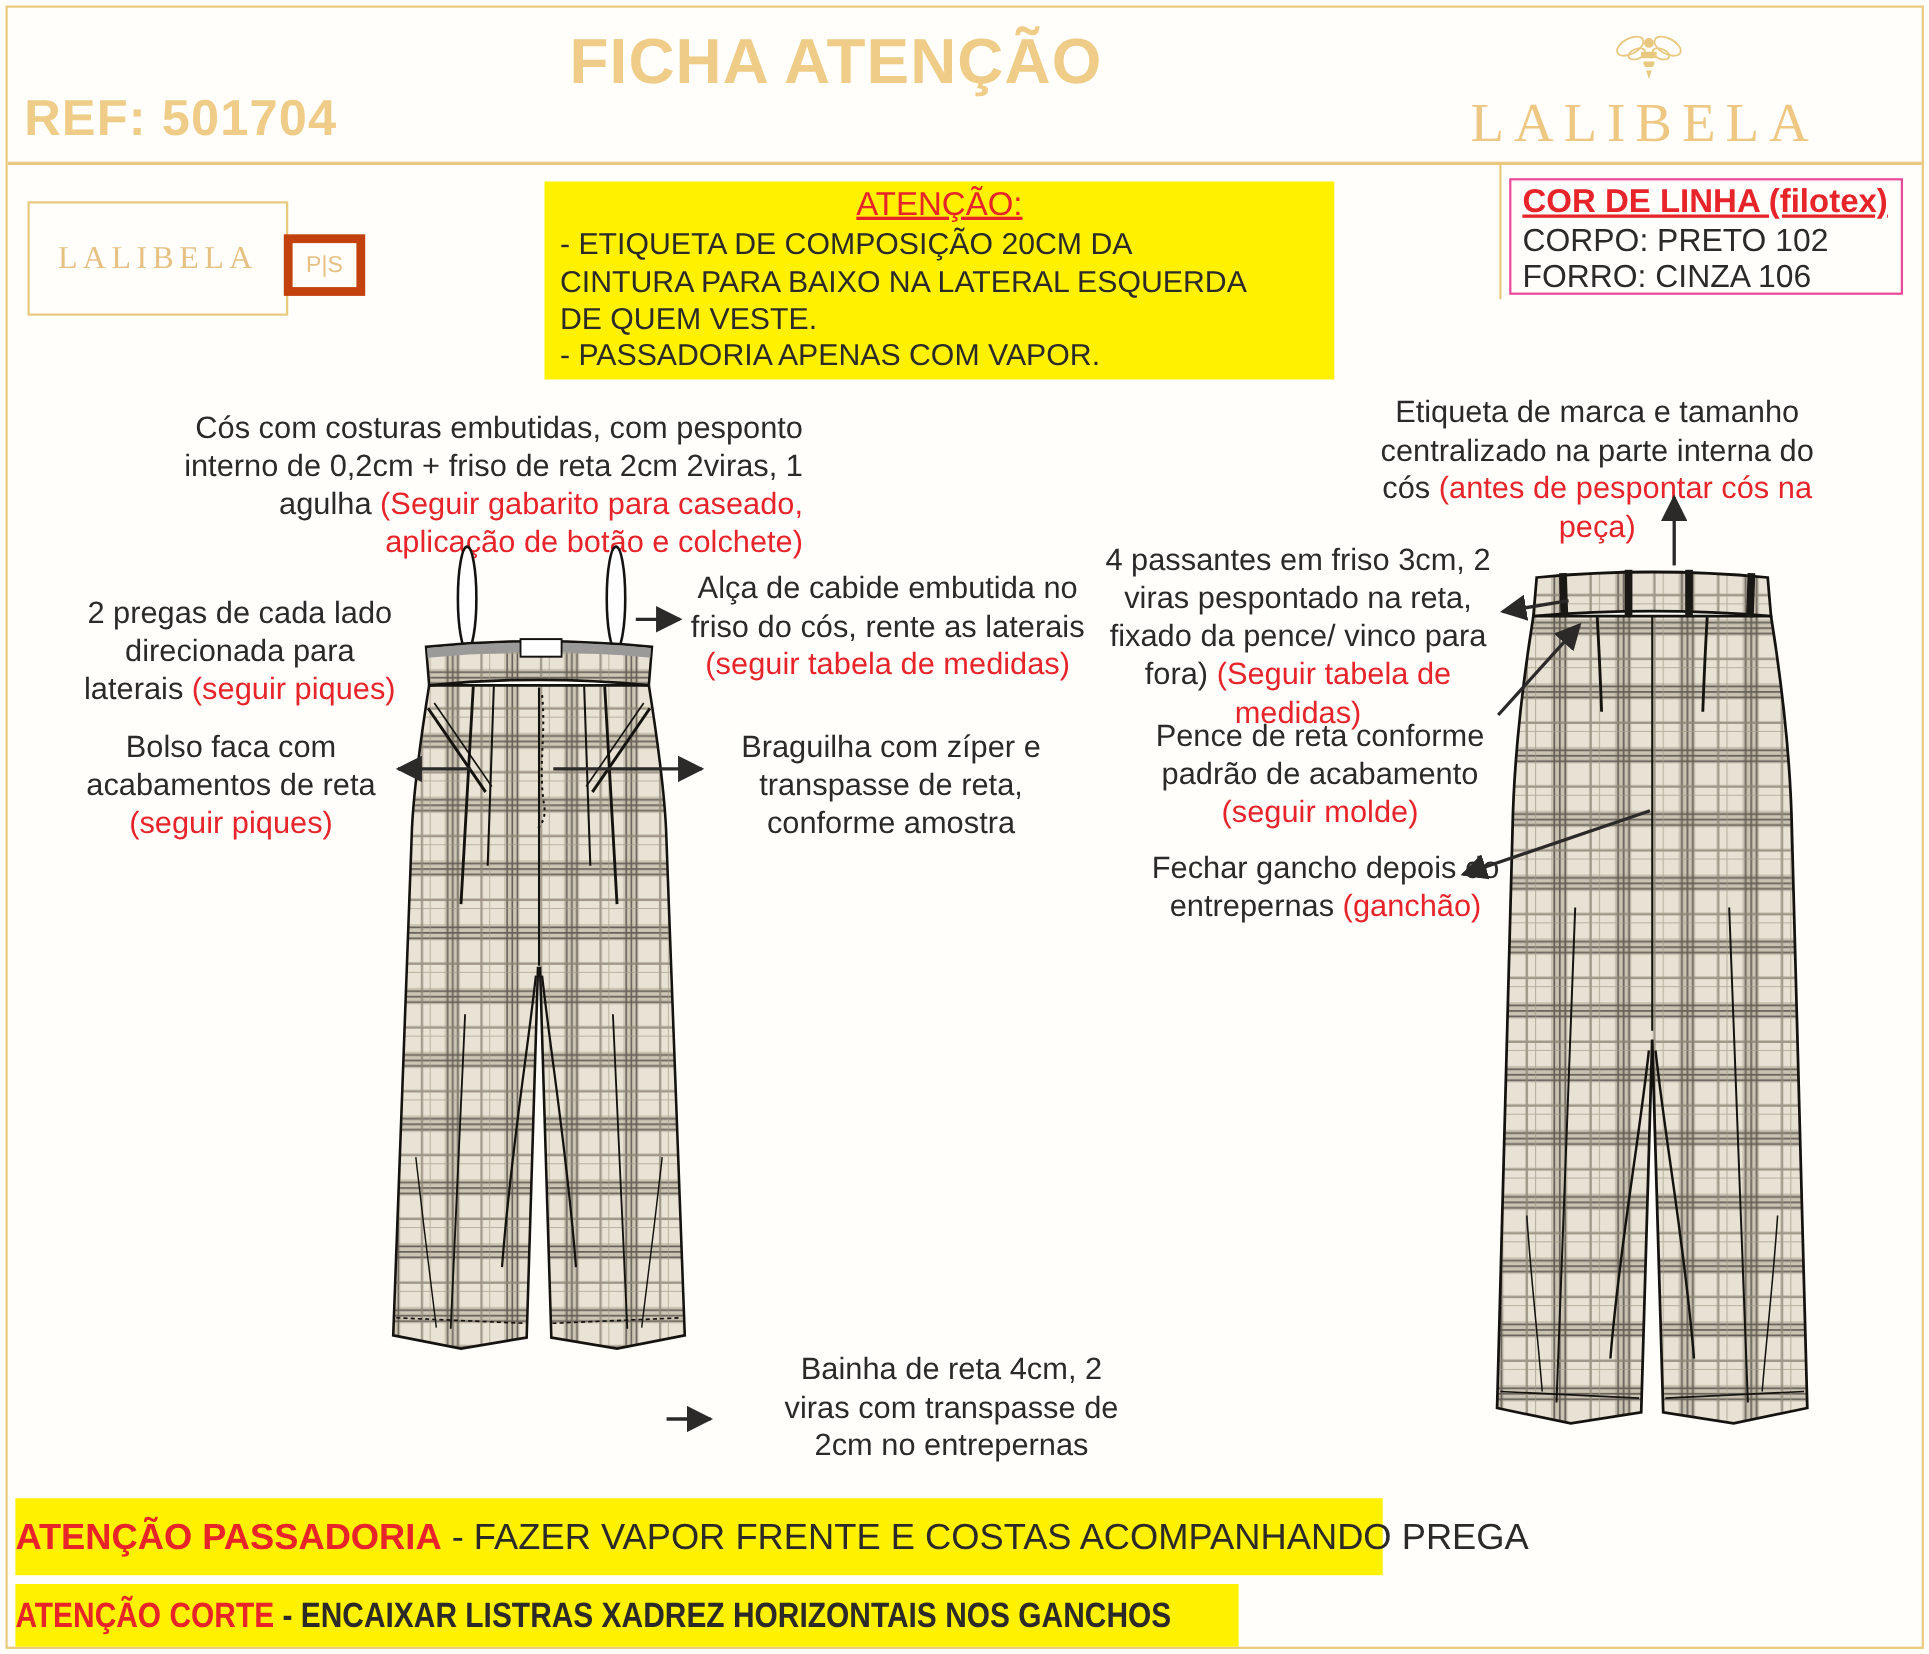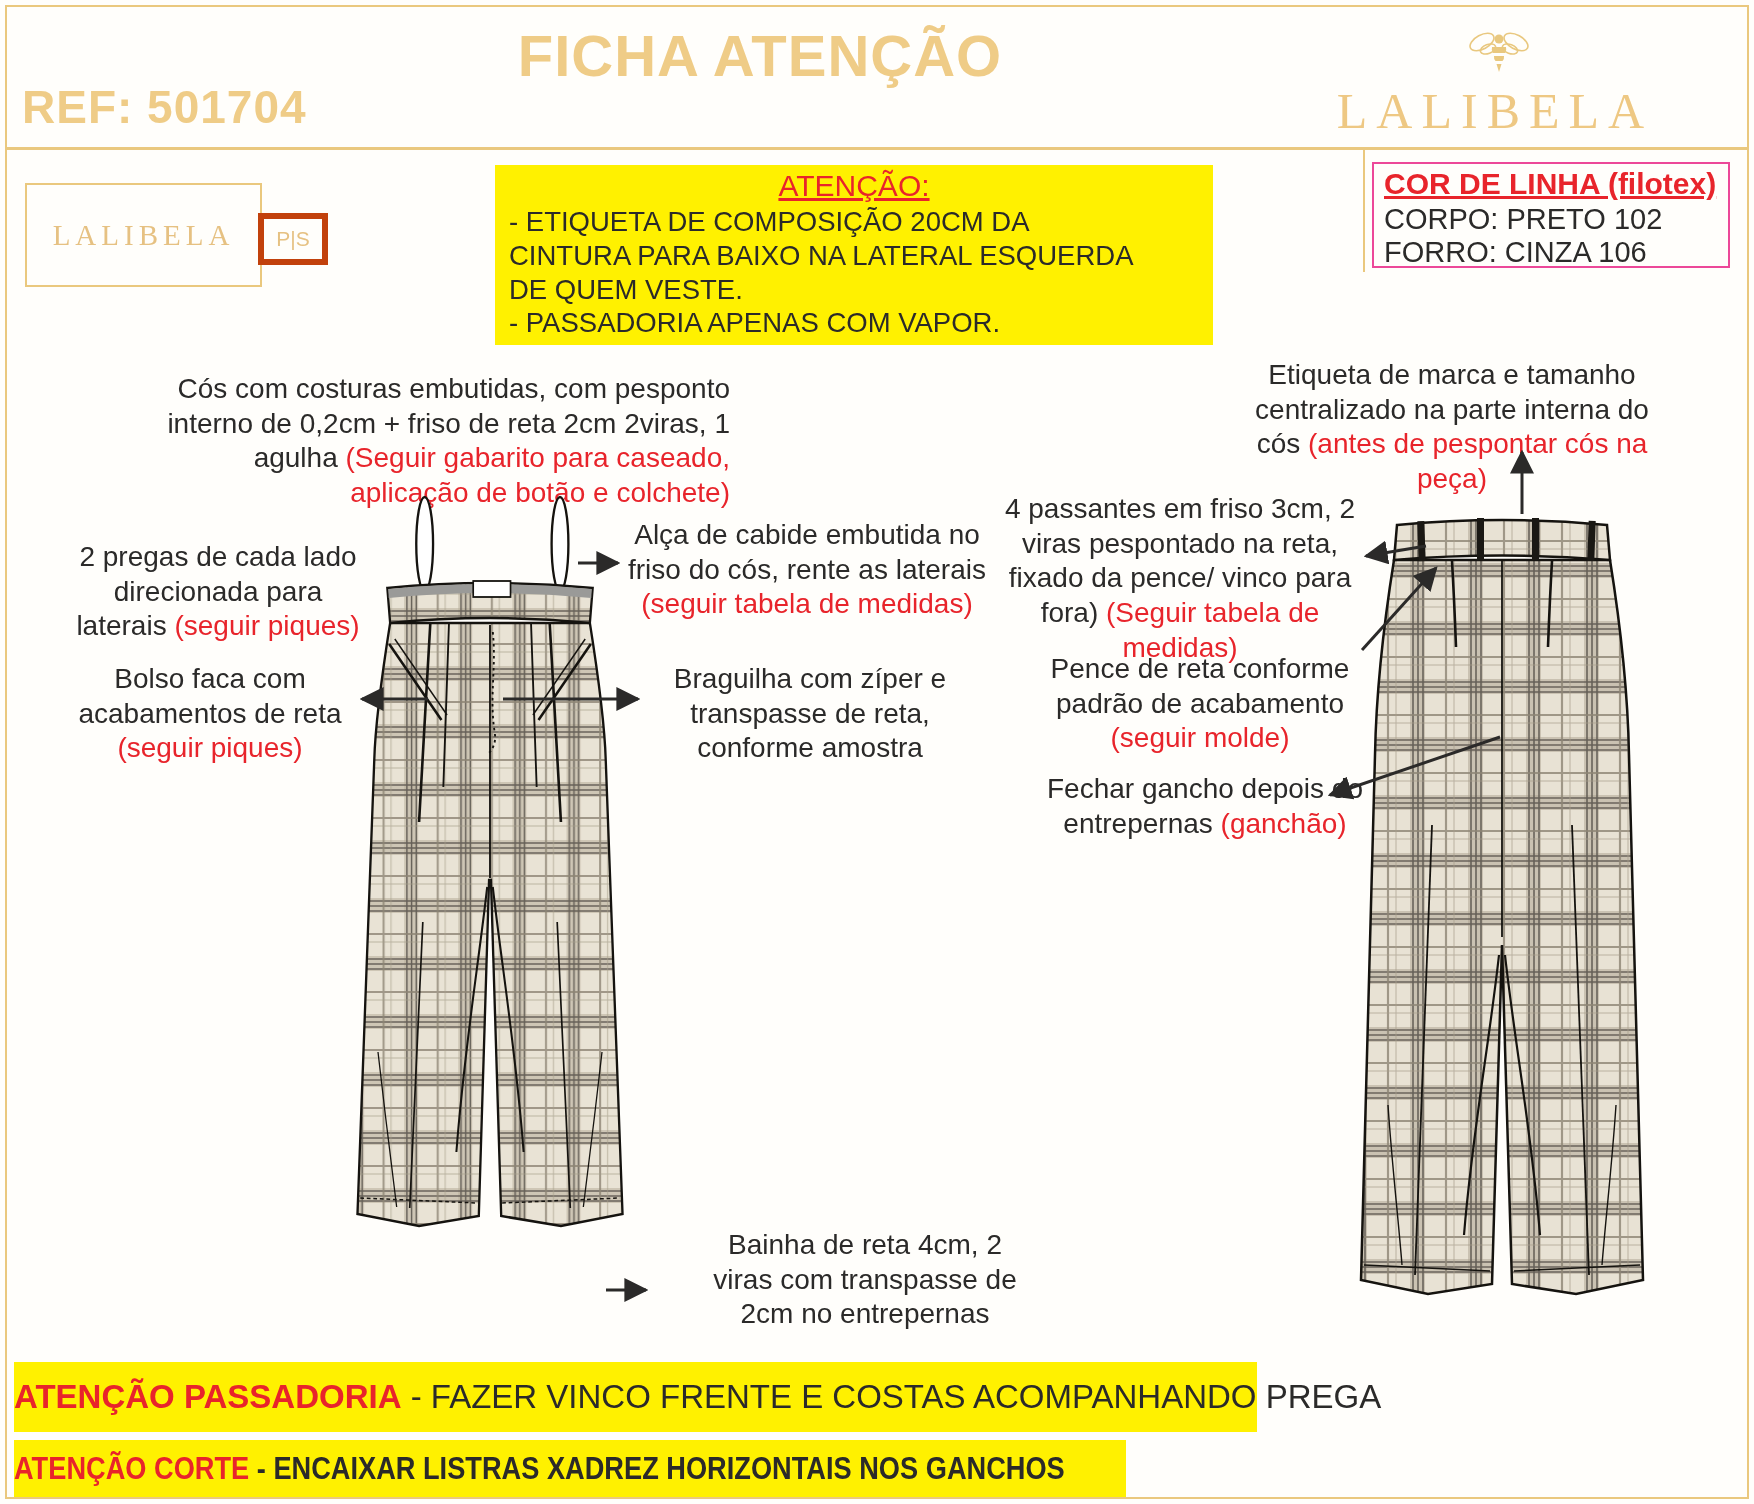--- a/index.html
+++ b/index.html
@@ -13,21 +13,21 @@
   .ref{position:absolute;left:22px;top:80px;font-size:46px;font-weight:600;letter-spacing:1px;}
   .title{position:absolute;left:430px;top:22px;width:660px;text-align:center;
          font-size:58px;font-weight:bold;letter-spacing:1px;}
   .brand{position:absolute;left:1330px;top:82px;width:330px;text-align:center;
          font-family:"Liberation Serif",serif;font-size:50px;letter-spacing:9px;color:#eec883;}
   .bee{position:absolute;left:1468px;top:26px;}
 
   .lalibox{position:absolute;left:25px;top:183px;width:233px;height:100px;border:2px solid #eac87e;
            display:flex;align-items:center;justify-content:center;
            font-family:"Liberation Serif",serif;font-size:29px;letter-spacing:5px;color:#e6c182;}
-  .psbox{position:absolute;left:258px;top:213px;width:58px;height:40px;border:6px solid #c2410c;
+  .psbox{position:absolute;left:258px;top:213px;width:58px;height:40px;border:8px solid #c2410c;
          display:flex;align-items:center;justify-content:center;font-size:21px;color:#e6c182;}
 
   .attn{position:absolute;left:495px;top:165px;width:718px;height:180px;background:#fff100;
         padding:4px 14px;box-sizing:border-box;}
   .attn .t{display:block;text-align:center;font-size:30px;font-weight:normal;color:#e8242b;
            text-decoration:underline;margin-bottom:2px;}
   .attn .b{font-size:27.5px;line-height:1.23;white-space:pre-line;}
 
   .thread{position:absolute;left:1372px;top:162px;width:358px;height:106px;border:2px solid #ec4899;
           padding:3px 10px;box-sizing:border-box;}
@@ -240,18 +240,18 @@
       <line x1="1522" y1="514" x2="1522" y2="452" marker-end="url(#ah)"></line>
       <line x1="1426" y1="546" x2="1366" y2="556" marker-end="url(#ah)"></line>
       <line x1="1362" y1="650" x2="1436" y2="568" marker-end="url(#ah)"></line>
       <line x1="1500" y1="737" x2="1330" y2="795" marker-end="url(#ah)"></line>
       <line x1="606" y1="1290" x2="646" y2="1290" marker-end="url(#ah)"></line>
     </g>
   </svg>
 
   <div class="bar bar1">
     <span class="lbl">ATENÇÃO PASSADORIA</span>
-      <span style="white-space:pre;"> - FAZER VINCO FRENTE E COSTAS ACOMPANHANDO PREGA</span>
+      <span style="white-space:pre;"> - FAZER VAPOR FRENTE E COSTAS ACOMPANHANDO PREGA</span>
   </div>
   <div class="bar bar2">
     <span class="squeeze"><span class="lbl">ATENÇÃO CORTE</span><span> - ENCAIXAR LISTRAS XADREZ HORIZONTAIS NOS GANCHOS</span></span>
   </div>
 </div>
 
 </body></html>

